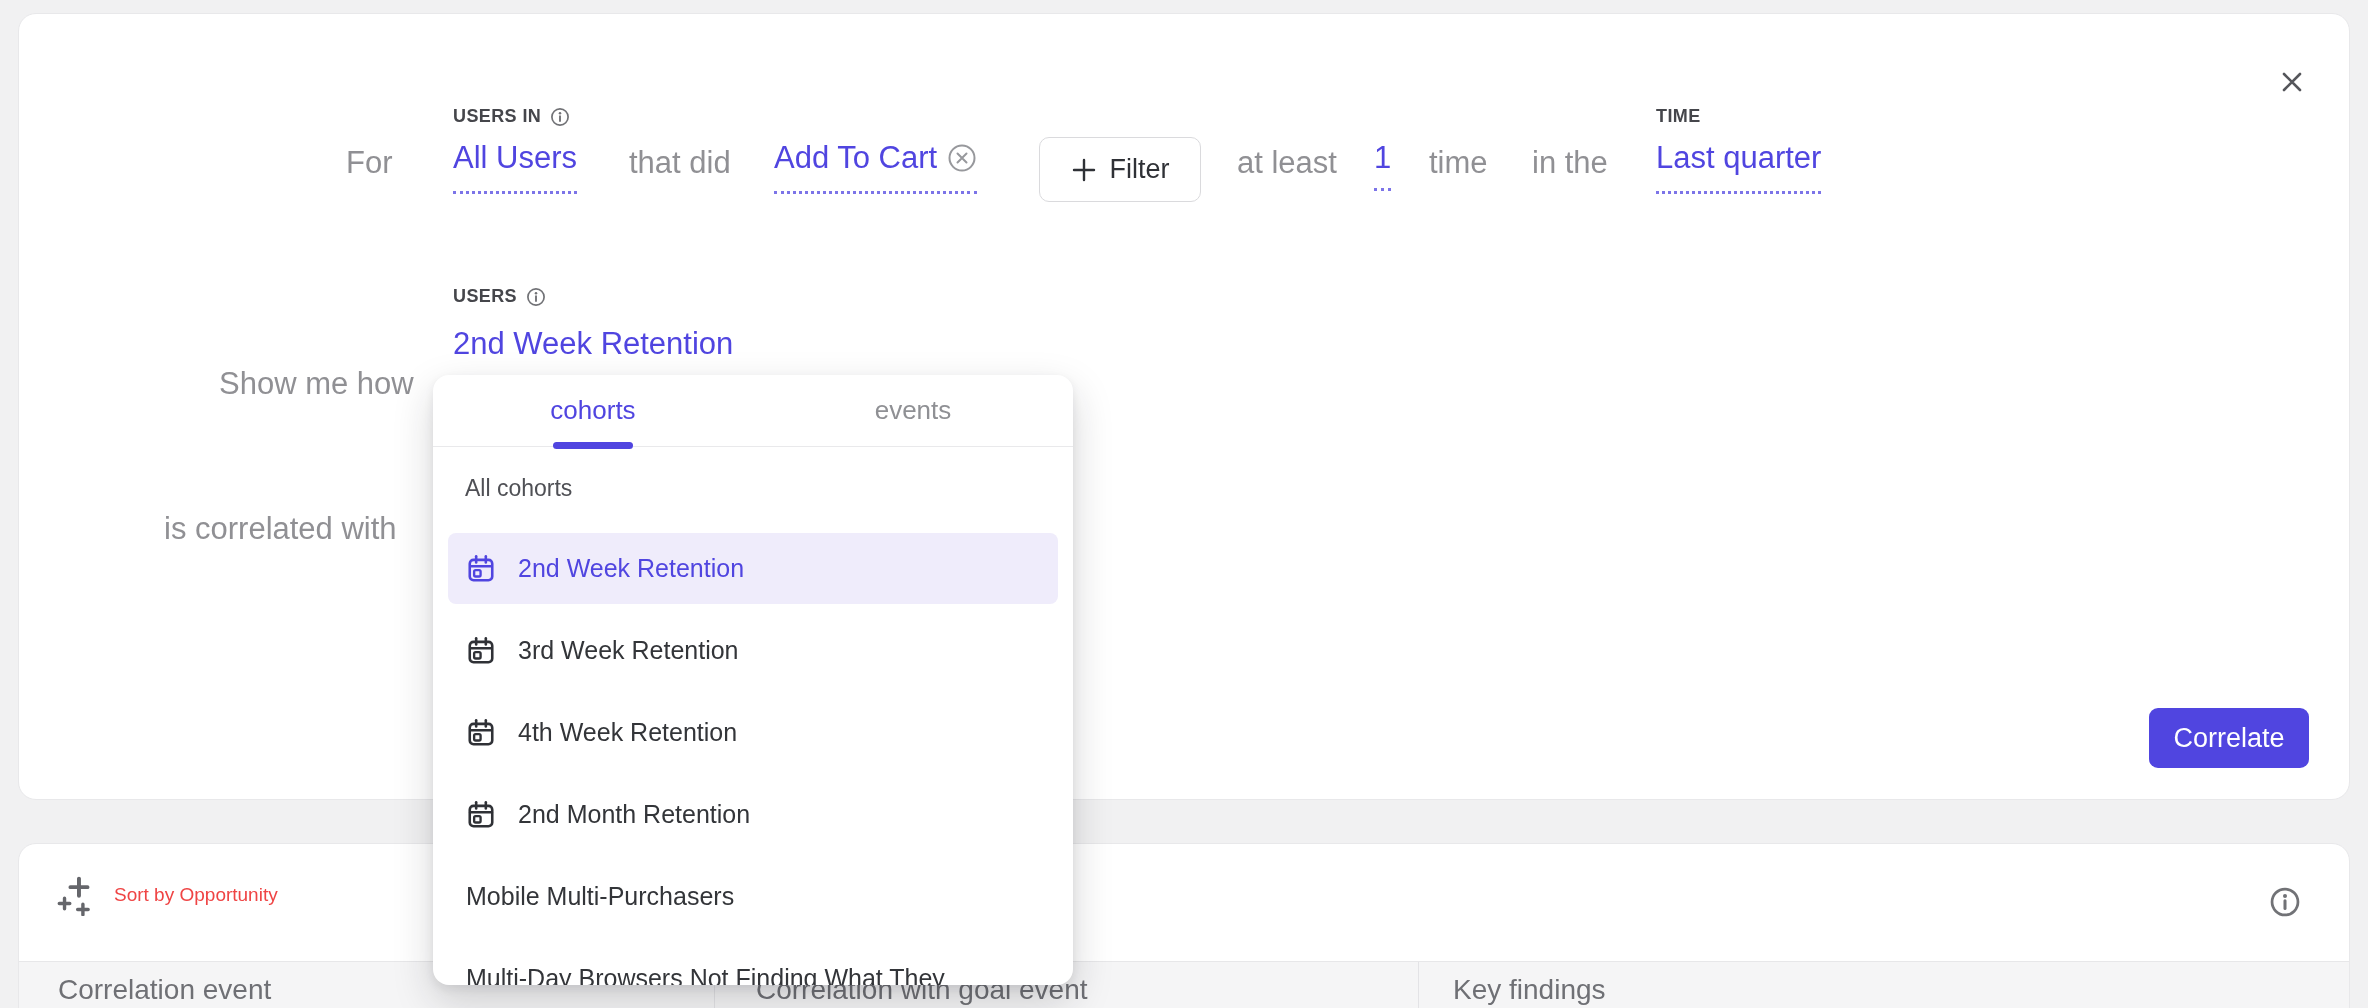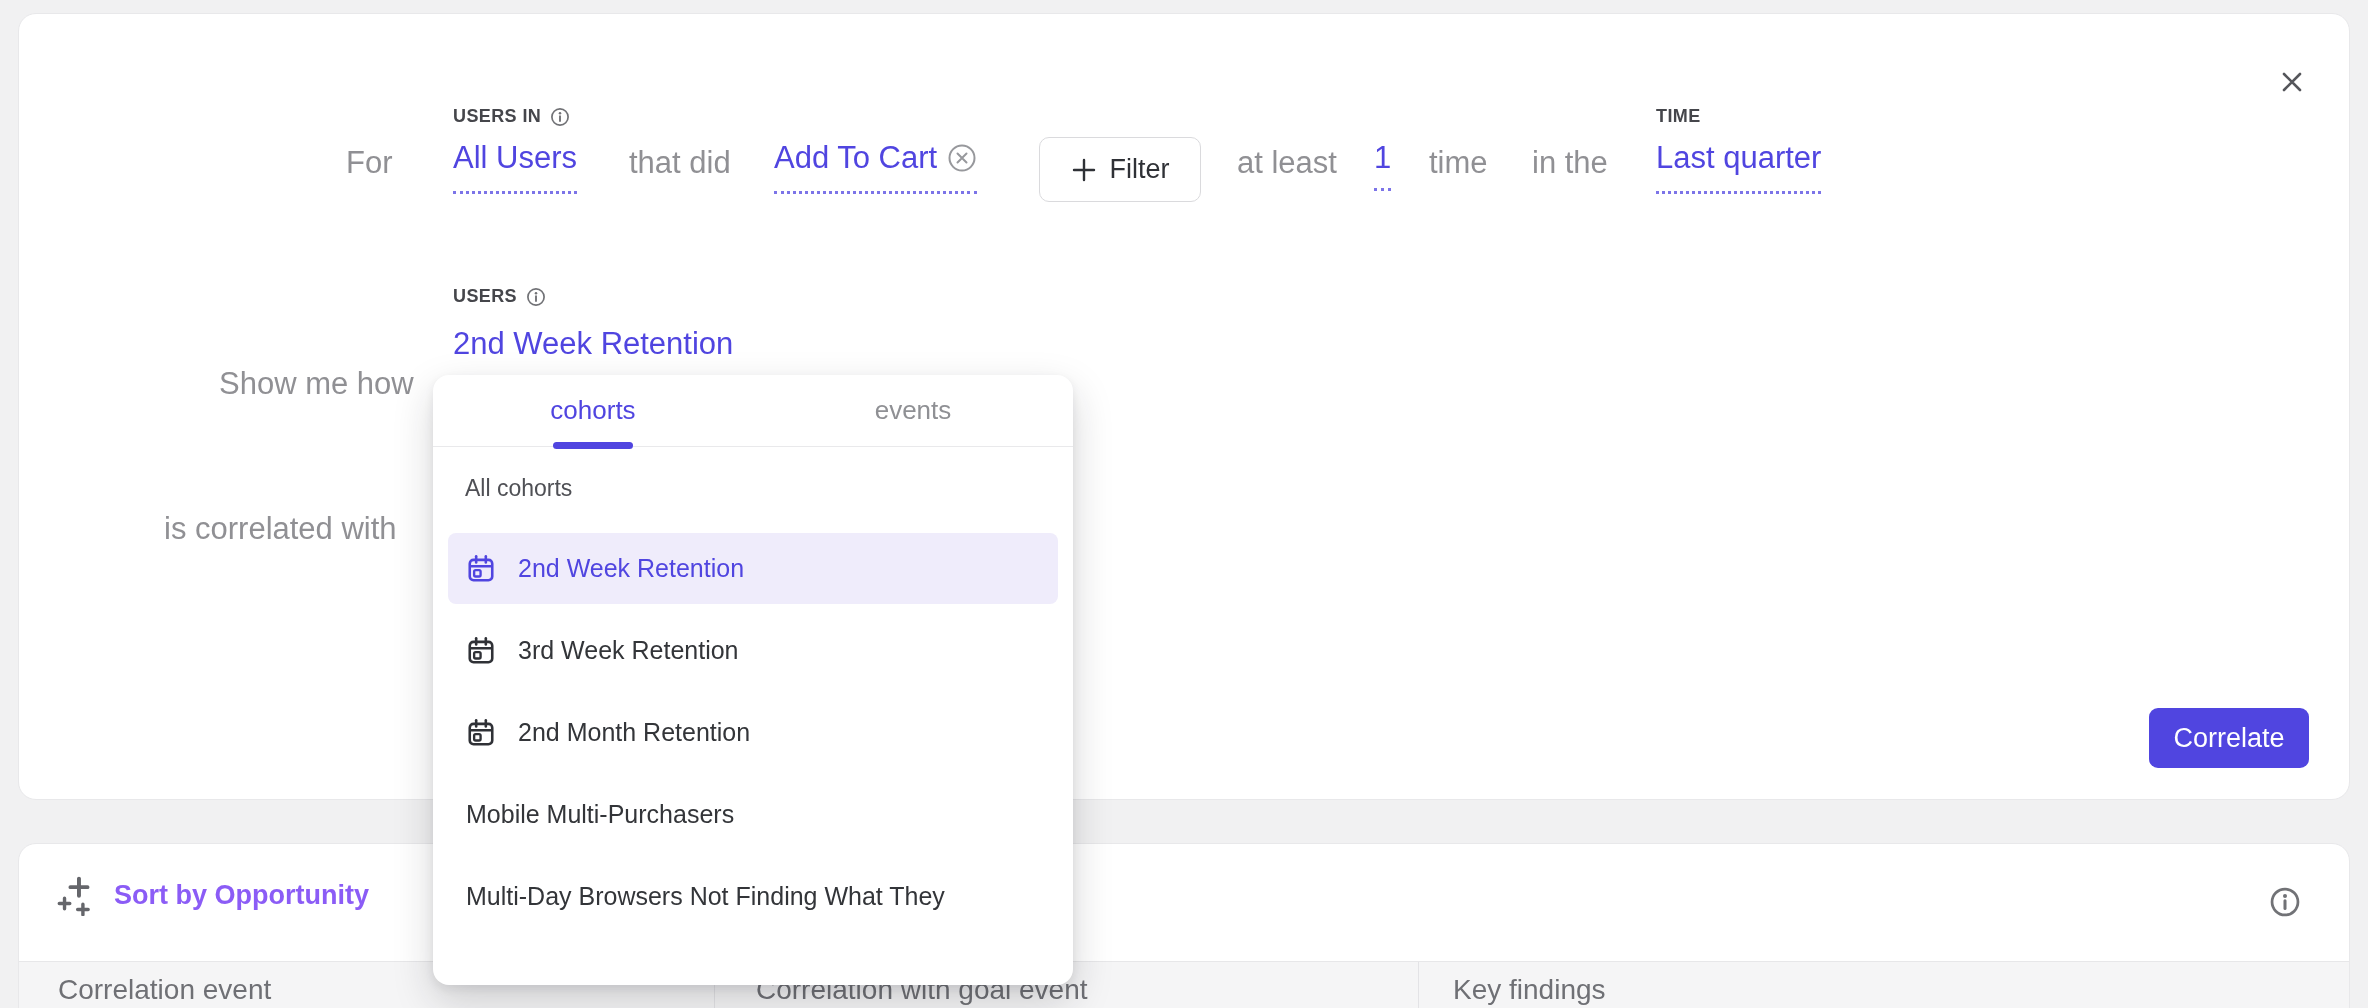--- a/index.html
+++ b/index.html
@@ -130,21 +130,21 @@
   .cal-icon { width: 30px; height: 30px; flex: 0 0 30px; }
   .cal-icon svg { stroke: #2f3136; }
   .dd-item.selected .cal-icon svg { stroke: #5045e0; }
 
   
   #sort-control {
     position: absolute; left: 37px; top: 30px;
     display: flex; align-items: center; gap: 16px;
     cursor: pointer;
   }
-  #sort-label { font-size: 27px; font-weight: 700; color: #8b5cf6; }
+  #sort-label { font-size: 19px; font-weight: 400; color: #ef4444; }
   #results-info { position: absolute; left: 2250px; top: 42px; width: 32px; height: 32px; cursor: pointer; }
 
   .results-header {
     position: absolute; left: 0; right: 0; top: 117px; height: 103px;
     background: #f5f5f6;
     border-top: 1px solid #e7e7e9;
   }
   .col-header {
     position: absolute; top: 12px;
     font-size: 28px; color: #6f7075; white-space: nowrap;
@@ -305,31 +305,43 @@
     <rect x="3.5" y="5.5" width="21" height="19" rx="3.5" stroke-width="2.4"></rect>
     <path d="M9.5 2.2 V8" stroke-width="2.4"></path>
     <path d="M18.5 2.2 V8" stroke-width="2.4"></path>
     <path d="M4 11.5 H24" stroke-width="2.4"></path>
     <rect x="7.6" y="15" width="6" height="6" rx="1.4" stroke-width="2.2"></rect>
   </svg>
 </span>
     <span class="dd-item-label">3rd Week Retention</span>
   </div>
 
-
   <div class="dd-item">
     <span class="cal-icon">
   <svg viewBox="0 0 28 28" width="100%" height="100%" fill="none" stroke-linecap="round">
     <rect x="3.5" y="5.5" width="21" height="19" rx="3.5" stroke-width="2.4"></rect>
     <path d="M9.5 2.2 V8" stroke-width="2.4"></path>
     <path d="M18.5 2.2 V8" stroke-width="2.4"></path>
     <path d="M4 11.5 H24" stroke-width="2.4"></path>
     <rect x="7.6" y="15" width="6" height="6" rx="1.4" stroke-width="2.2"></rect>
   </svg>
 </span>
+    <span class="dd-item-label">4th Week Retention</span>
+  </div>
+
+  <div class="dd-item">
+    <span class="cal-icon">
+  <svg viewBox="0 0 28 28" width="100%" height="100%" fill="none" stroke-linecap="round">
+    <rect x="3.5" y="5.5" width="21" height="19" rx="3.5" stroke-width="2.4"></rect>
+    <path d="M9.5 2.2 V8" stroke-width="2.4"></path>
+    <path d="M18.5 2.2 V8" stroke-width="2.4"></path>
+    <path d="M4 11.5 H24" stroke-width="2.4"></path>
+    <rect x="7.6" y="15" width="6" height="6" rx="1.4" stroke-width="2.2"></rect>
+  </svg>
+</span>
     <span class="dd-item-label">2nd Month Retention</span>
   </div>
 
   <div class="dd-item">
 
     <span class="dd-item-label">Mobile Multi-Purchasers</span>
   </div>
 
   <div class="dd-item">
 

